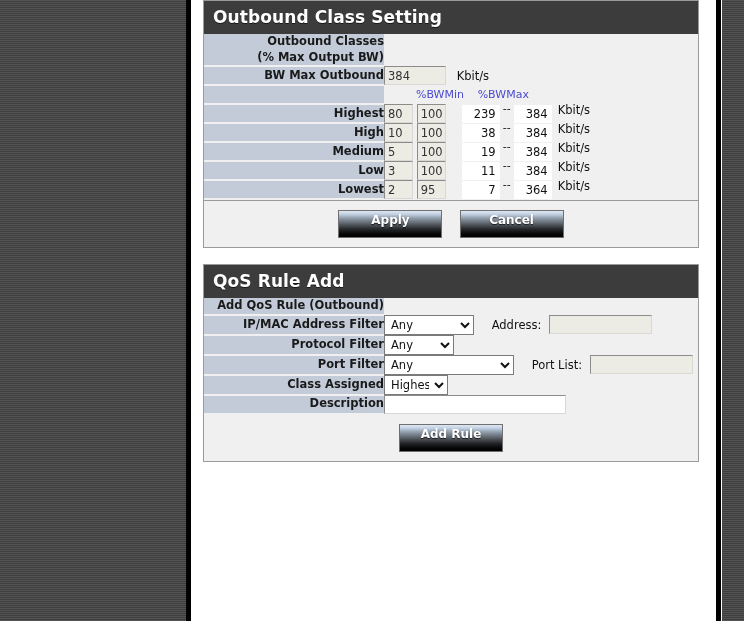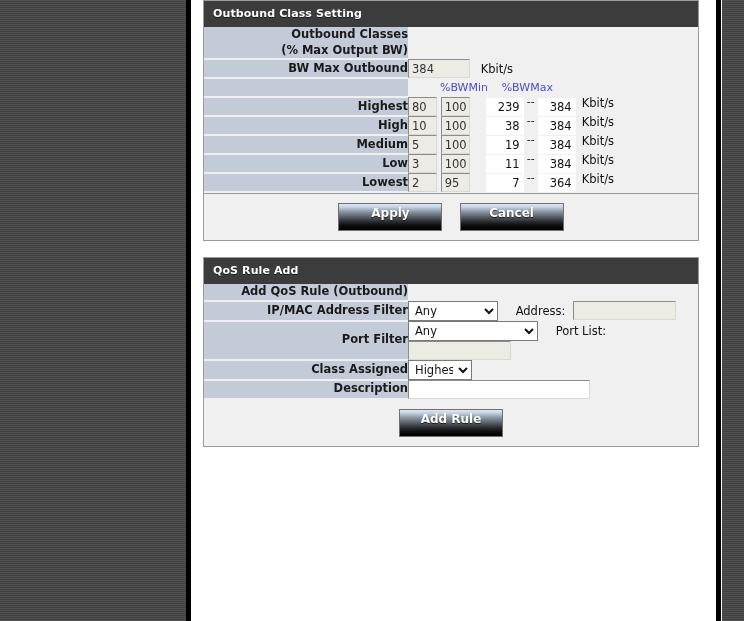--- a/index.html
+++ b/index.html
@@ -64,39 +64,39 @@
 
   .panel {
     border: 1px solid #9a9a9a;
     background: #f0f0f0;
     box-sizing: border-box;
   }
 
   .panel-header {
     background: #3c3c3c;
     color: #ffffff;
-    font-size: 11px;
+    font-size: 17px;
     font-weight: bold;
     padding: 6px 0 7px 9px;
     letter-spacing: .1px;
     text-shadow: 0 1px 0 rgba(0,0,0,.6);
   }
 
   
   table.formtbl {
     border-collapse: collapse;
     width: 100%;
     table-layout: fixed;
   }
   table.formtbl td {
     padding: 0;
     vertical-align: middle;
   }
   td.lbl {
-    width: 204px;
+    width: 180px;
     background: #c3cbd9;
     color: #1a1a1a;
     font-size: 11.5px;
     font-weight: bold;
     text-align: right;
     padding: 6px 9px 6px 4px;
     border-bottom: 2px solid #f0f0f0;
     line-height: 1.35;
     box-sizing: border-box;
   }
@@ -336,20 +336,26 @@
 
         <tr>
           <td class="lbl">IP/MAC Address Filter</td>
           <td class="val">
             <select class="sel-wide"><option>Any</option></select>
             <span class="inline-lbl">Address:</span>
             <input class="tf tf-addr" type="text" value="" style="">
           </td>
         </tr>
 
+        <tr>
+          <td class="lbl">Protocol Filter</td>
+          <td class="val">
+            <select class="sel-mid"><option>Any</option></select>
+          </td>
+        </tr>
 
         <tr>
           <td class="lbl">Port Filter</td>
           <td class="val">
             <select class="sel-port"><option>Any</option></select>
             <span class="inline-lbl">Port List:</span>
             <input class="tf tf-port" type="text" value="" style="">
           </td>
         </tr>
 

